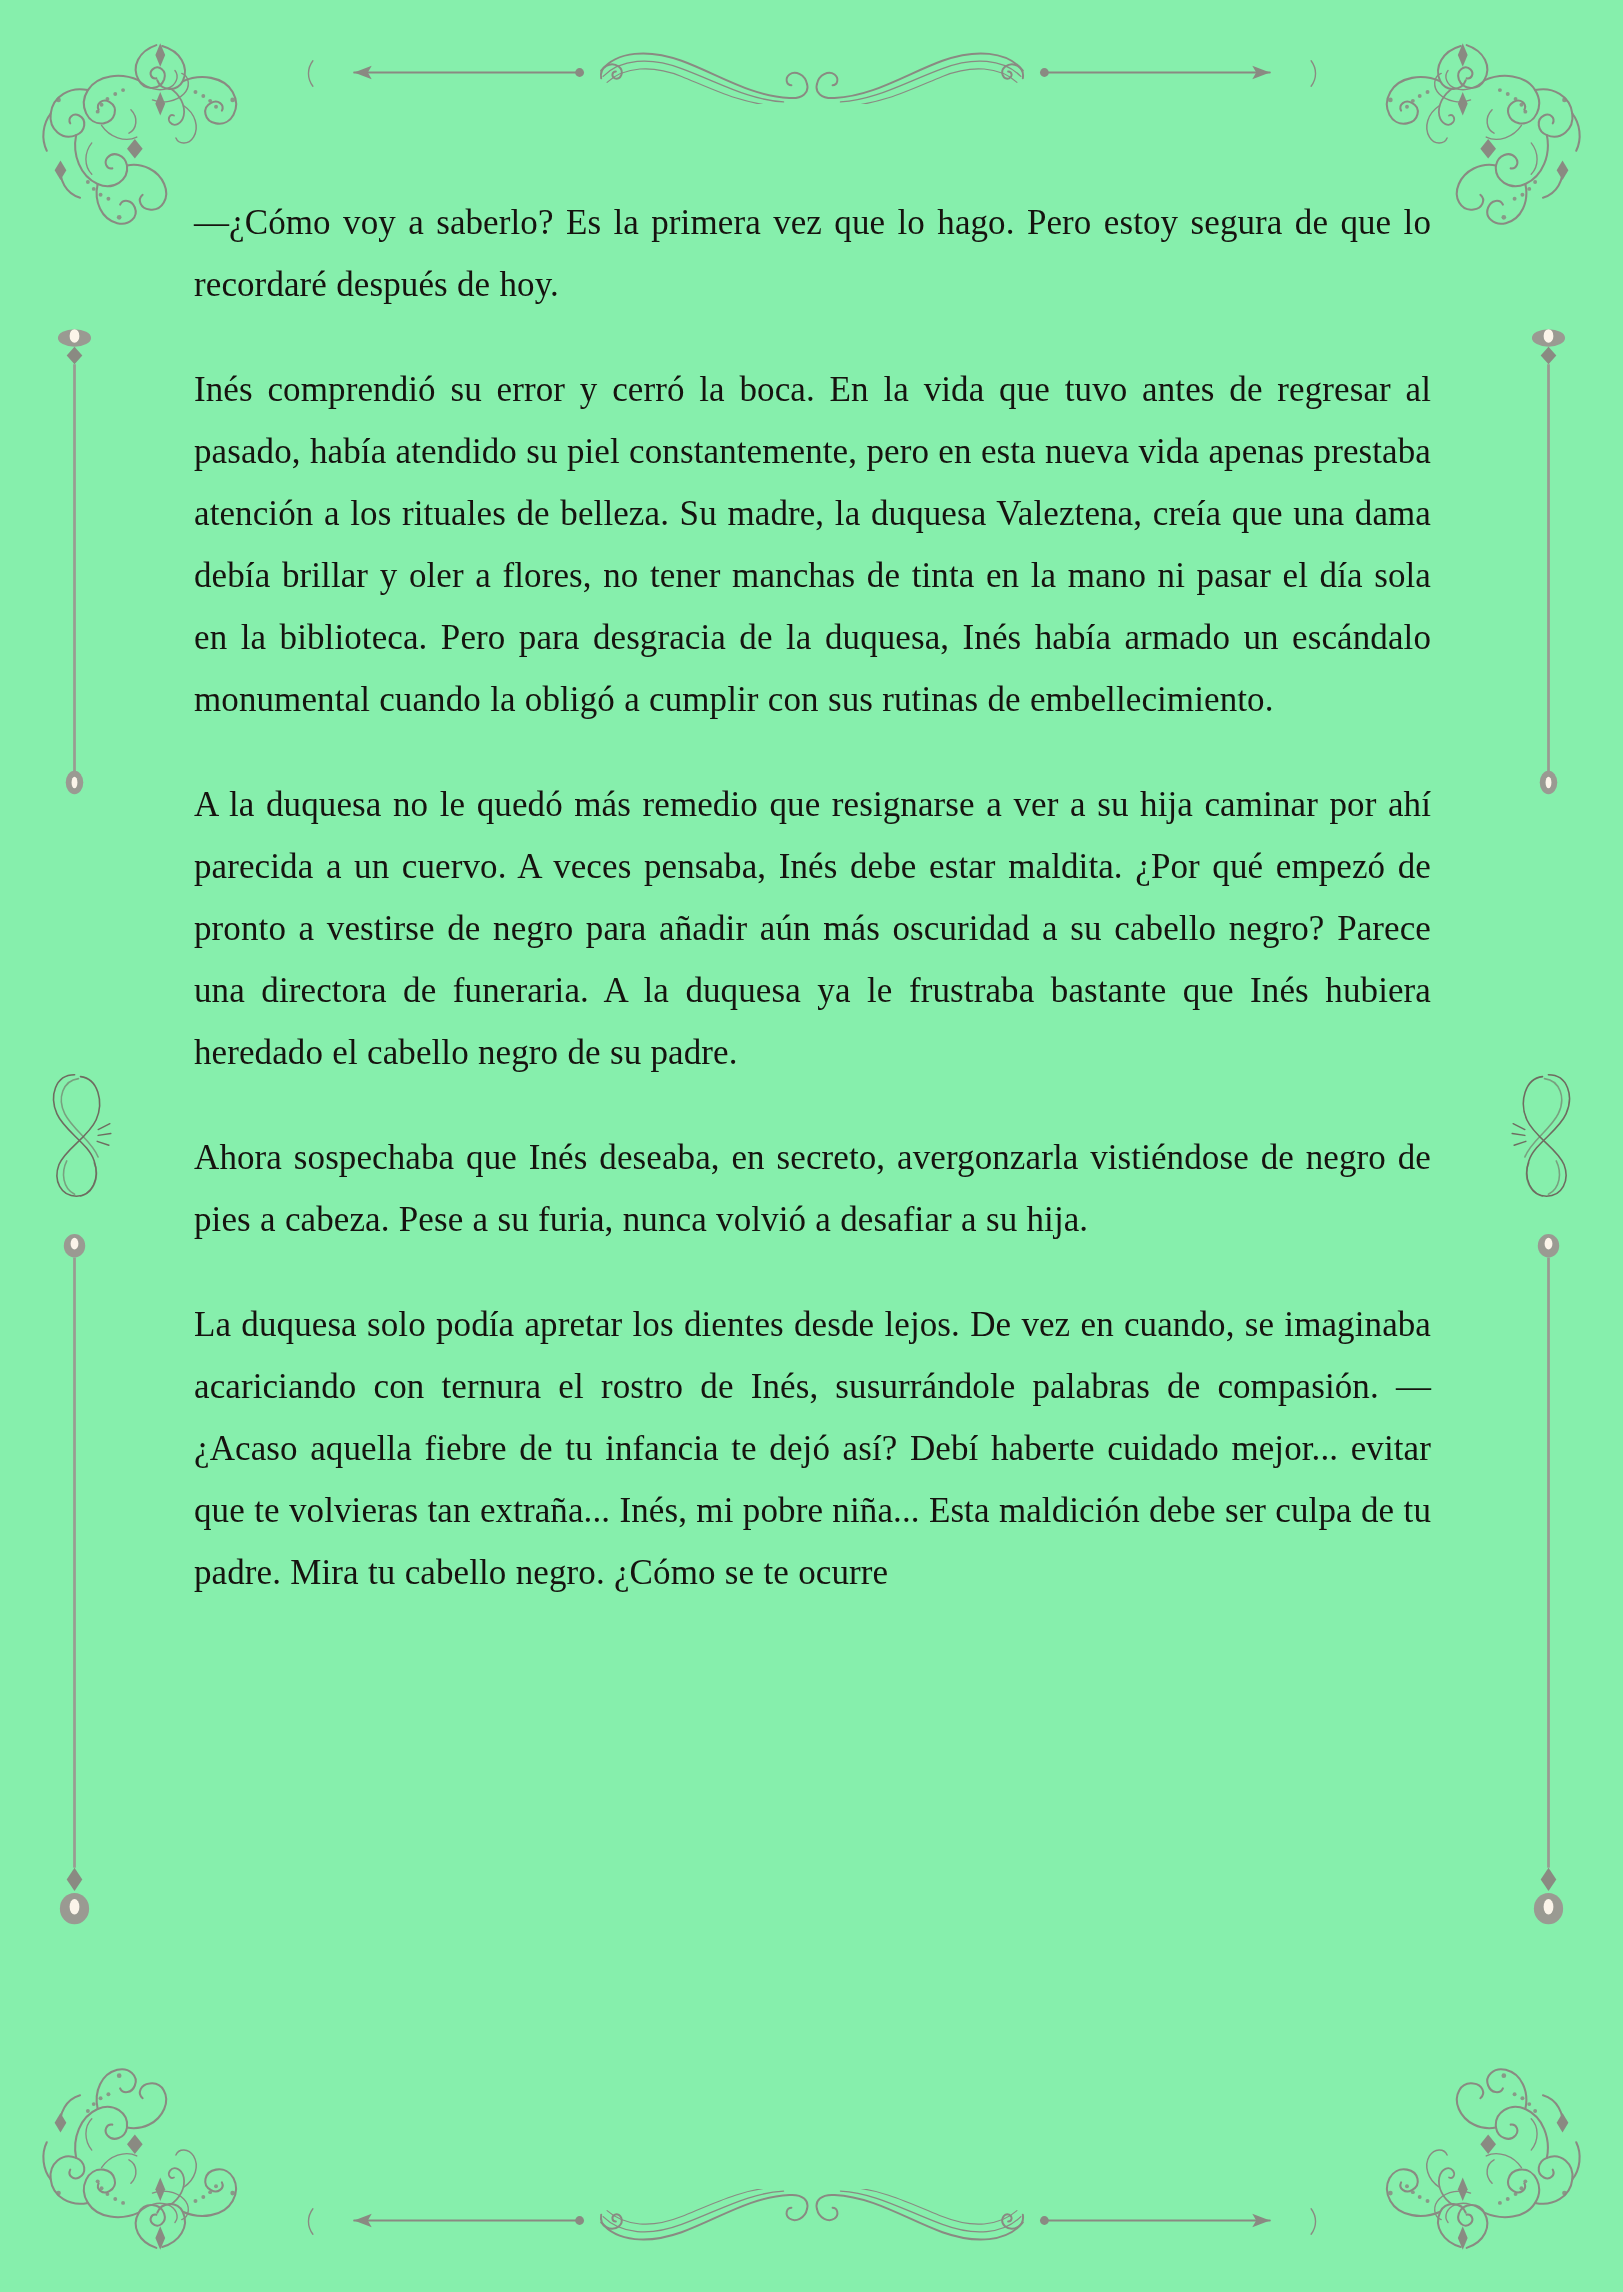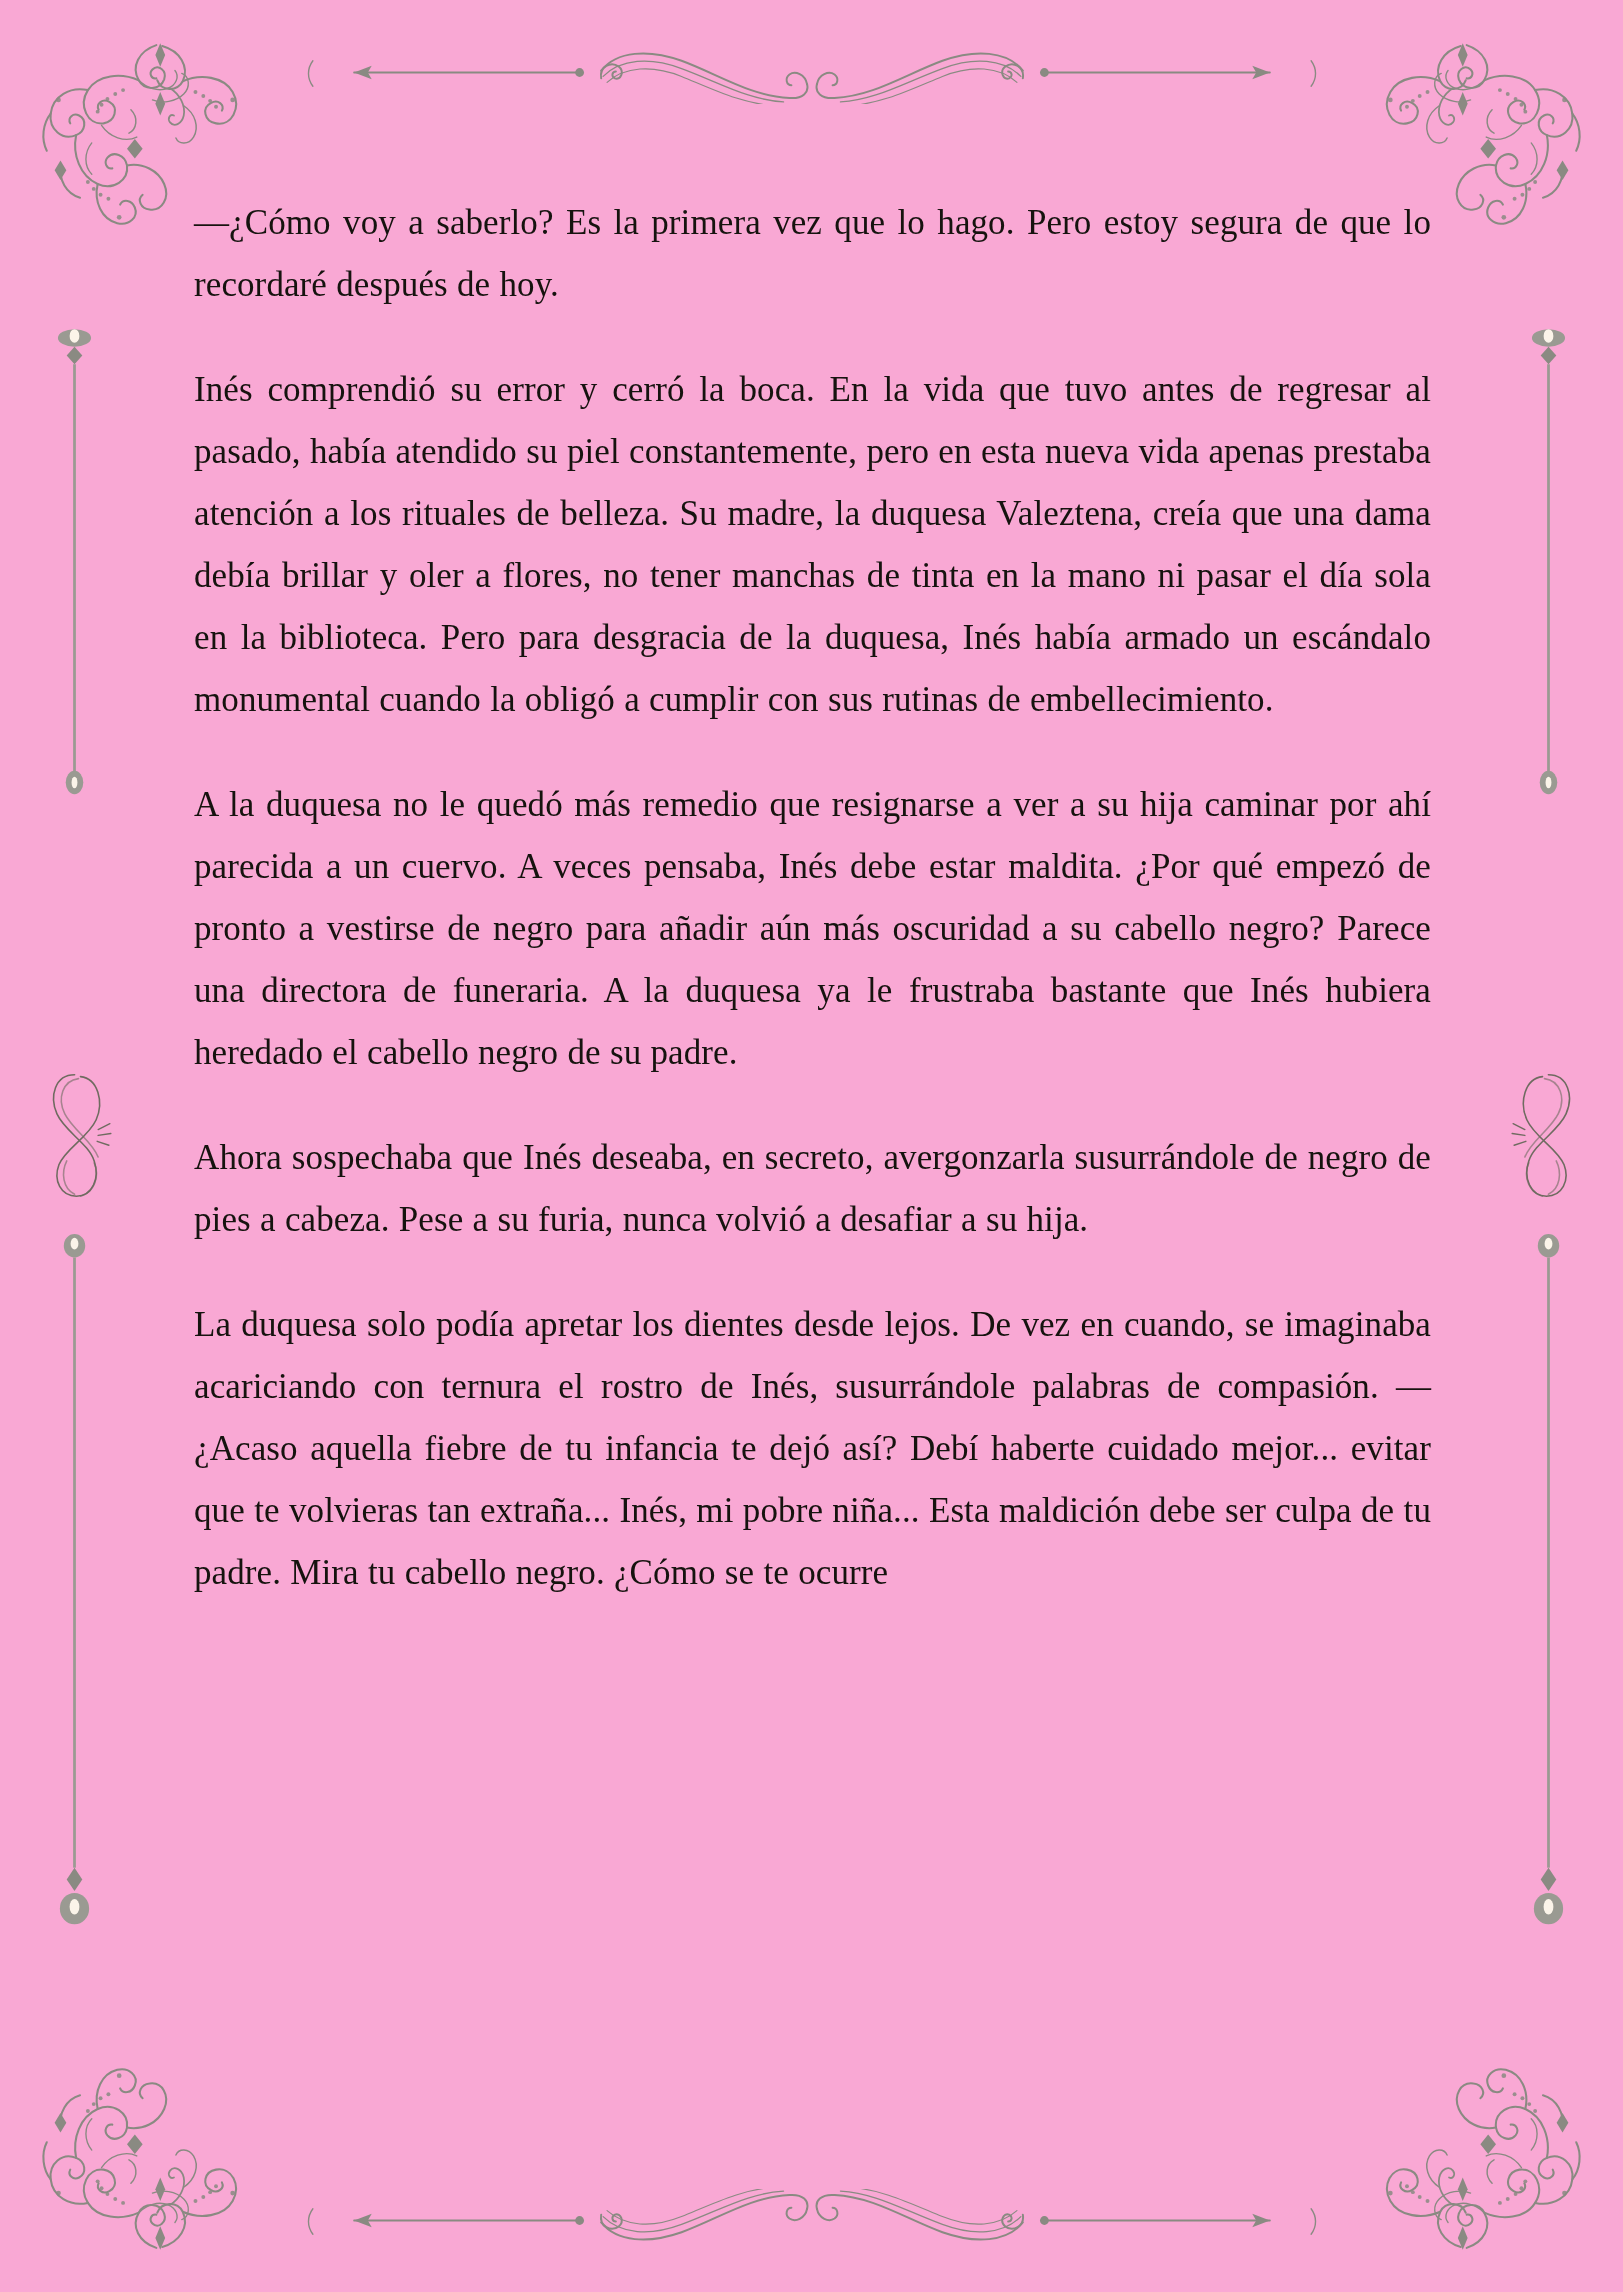--- a/index.html
+++ b/index.html
@@ -11,21 +11,21 @@
     height: 2293px;
     background: #fbf4e9;
     font-family: "Liberation Serif", "DejaVu Serif", serif;
     overflow: hidden;
     position: relative;
   }
 
   .page {
     position: absolute;
     inset: 0;
-    background: #f9a8d4;
+    background: #86efac;
   }
 
   
   .ornaments {
     position: absolute;
     inset: 0;
     pointer-events: none;
   }
   .orn {
     position: absolute;
@@ -362,18 +362,18 @@
         <ellipse cx="20" cy="692" rx="5" ry="8" fill="#fbf4e9" stroke="none"></ellipse>
       </svg>
     </div>
 
   </div>
 
   <div class="content">
     <p class="para">—¿Cómo voy a saberlo? Es la primera vez que lo hago. Pero estoy segura de que lo recordaré después de hoy.</p>
     <p class="para">Inés comprendió su error y cerró la boca. En la vida que tuvo antes de regresar al pasado, había atendido su piel constantemente, pero en esta nueva vida apenas prestaba atención a los rituales de belleza. Su madre, la duquesa Valeztena, creía que una dama debía brillar y oler a flores, no tener manchas de tinta en la mano ni pasar el día sola en la biblioteca. Pero para desgracia de la duquesa, Inés había armado un escándalo monumental cuando la obligó a cumplir con sus rutinas de embellecimiento.</p>
     <p class="para">A la duquesa no le quedó más remedio que resignarse a ver a su hija caminar por ahí parecida a un cuervo. A veces pensaba, Inés debe estar maldita. ¿Por qué empezó de pronto a vestirse de negro para añadir aún más oscuridad a su cabello negro? Parece una directora de funeraria. A la duquesa ya le frustraba bastante que Inés hubiera heredado el cabello negro de su padre.</p>
-    <p class="para">Ahora sospechaba que Inés deseaba, en secreto, avergonzarla susurrándole de negro de pies a cabeza. Pese a su furia, nunca volvió a desafiar a su hija.</p>
+    <p class="para">Ahora sospechaba que Inés deseaba, en secreto, avergonzarla vistiéndose de negro de pies a cabeza. Pese a su furia, nunca volvió a desafiar a su hija.</p>
     <p class="para">La duquesa solo podía apretar los dientes desde lejos. De vez en cuando, se imaginaba acariciando con ternura el rostro de Inés, susurrándole palabras de compasión. —¿Acaso aquella fiebre de tu infancia te dejó así? Debí haberte cuidado mejor... evitar que te volvieras tan extraña... Inés, mi pobre niña... Esta maldición debe ser culpa de tu padre. Mira tu cabello negro. ¿Cómo se te ocurre</p>
   </div>
 
 </div>
 
 
 </body></html>

